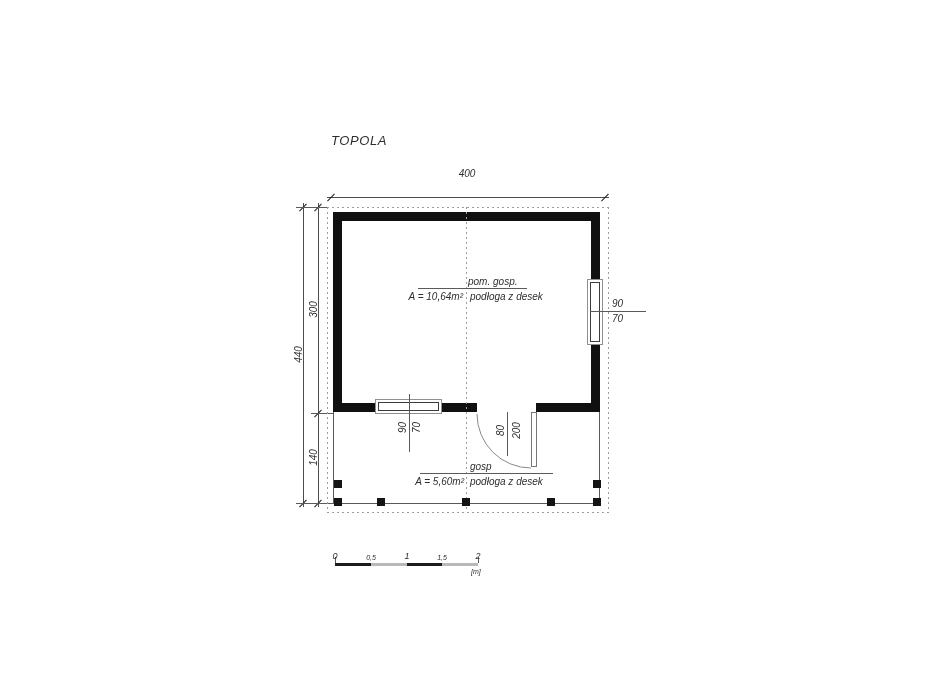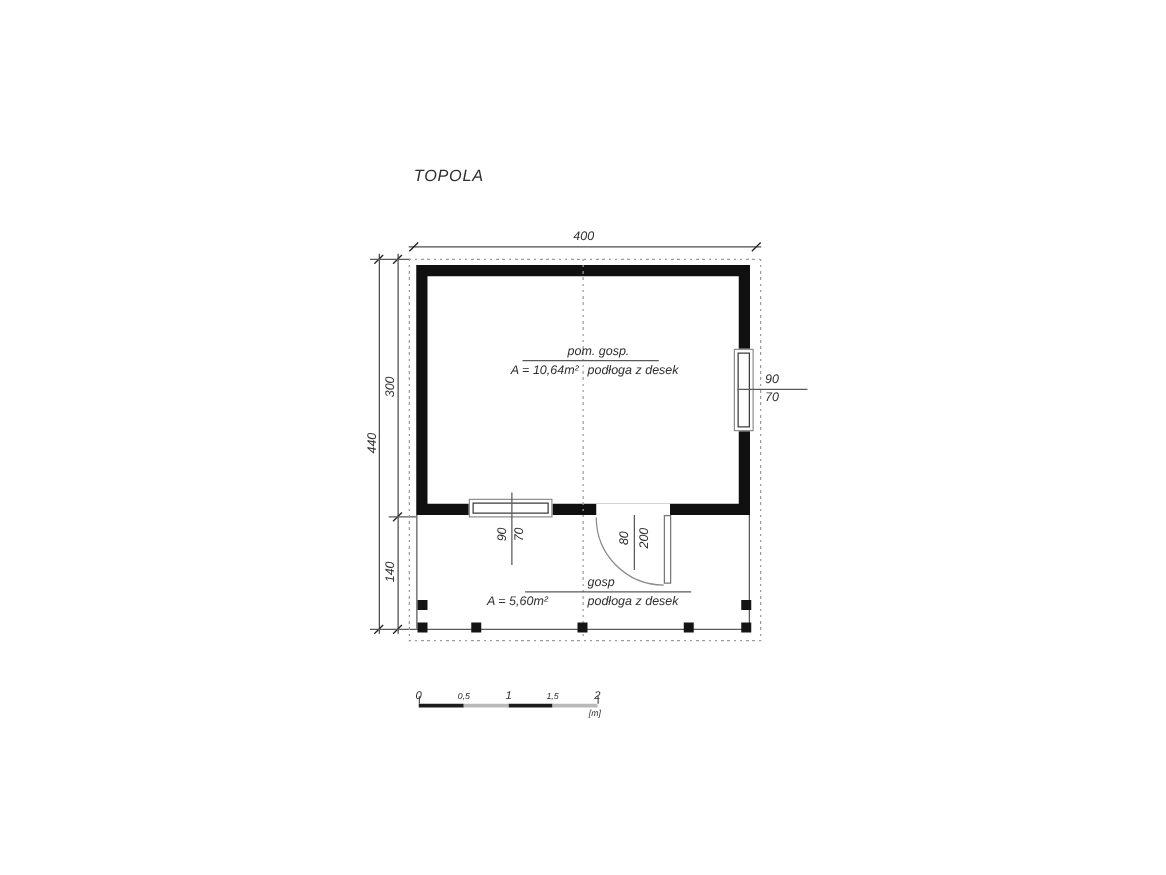--- a/index.html
+++ b/index.html
@@ -30,21 +30,21 @@
   .sctxt-s{font-size:7px;}
   .ctr{text-align:center;}
 </style>
 </head>
 <body>
 
 <div id="canvas">
 
   <div class="txt" style="left:331px;top:133px;font-size:13px;letter-spacing:0.6px;">TOPOLA</div>
 
-  <div class="txt dimtxt ctr" style="left:447px;top:184px;width:40px;">400</div>
+  <div class="txt dimtxt ctr" style="left:447px;top:168px;width:40px;">400</div>
   <div class="hline" style="left:327px;top:197px;width:282px;"></div>
   <div class="tick" style="left:326px;top:197px;"></div>
   <div class="tick" style="left:600px;top:197px;"></div>
 
   <div class="vline" style="left:303px;top:203px;height:304px;"></div>
   <div class="txt dimtxt rot" style="left:286px;top:349px;width:24px;text-align:center;">440</div>
   <div class="tick" style="left:298px;top:207px;"></div>
   <div class="tick" style="left:298px;top:503px;"></div>
 
   <div class="vline" style="left:318px;top:203px;height:304px;"></div>
@@ -91,28 +91,28 @@
   <div class="hline thinline" style="left:333px;top:503px;width:267px;"></div>
 
   <div class="post" style="left:334px;top:480px;"></div>
   <div class="post" style="left:334px;top:498px;"></div>
   <div class="post" style="left:377px;top:498px;"></div>
   <div class="post" style="left:462px;top:498px;"></div>
   <div class="post" style="left:547px;top:498px;"></div>
   <div class="post" style="left:593px;top:498px;"></div>
   <div class="post" style="left:593px;top:480px;"></div>
 
-  <div class="txt lbltxt" style="left:454px;top:276px;">pom. gosp.</div>
+  <div class="txt lbltxt" style="left:468px;top:276px;">pom. gosp.</div>
   <div class="hline thinline" style="left:418px;top:288px;width:109px;"></div>
   <div class="txt lbltxt" style="left:363px;top:291px;width:100px;text-align:right;">A = 10,64m²</div>
   <div class="txt lbltxt" style="left:470px;top:291px;">podłoga z desek</div>
 
   <div class="txt lbltxt" style="left:470px;top:461px;">gosp</div>
   <div class="hline thinline" style="left:420px;top:473px;width:133px;"></div>
-  <div class="txt lbltxt" style="left:364px;top:476px;width:100px;text-align:center;">A = 5,60m²</div>
+  <div class="txt lbltxt" style="left:364px;top:476px;width:100px;text-align:right;">A = 5,60m²</div>
   <div class="txt lbltxt" style="left:470px;top:476px;">podłoga z desek</div>
 
   <div class="vline thinline" style="left:409px;top:394px;height:58px;"></div>
   <div class="txt dimtxt rot" style="left:391px;top:422px;width:22px;text-align:center;">90</div>
   <div class="txt dimtxt rot" style="left:405px;top:422px;width:22px;text-align:center;">70</div>
 
   <div class="vline thinline" style="left:507px;top:412px;height:44px;"></div>
   <div class="txt dimtxt rot" style="left:489px;top:425px;width:22px;text-align:center;">80</div>
   <div class="txt dimtxt rot" style="left:502px;top:425px;width:28px;text-align:center;">200</div>
 

